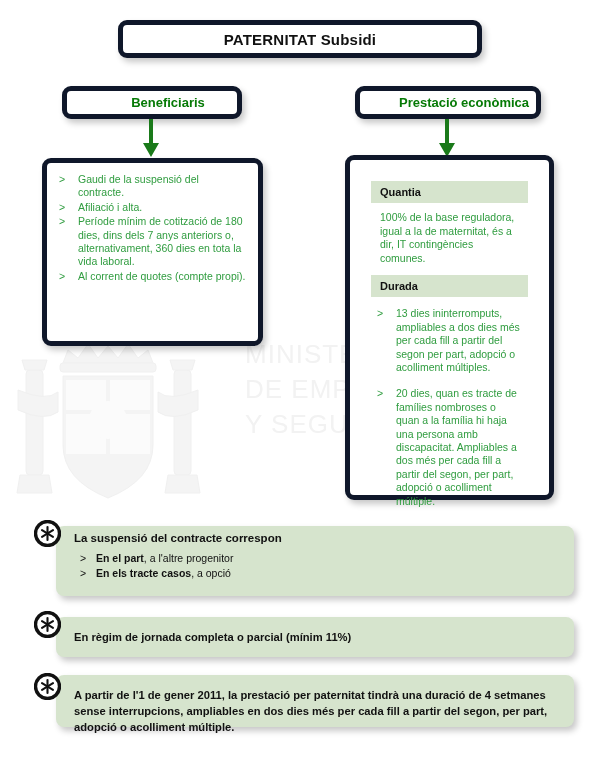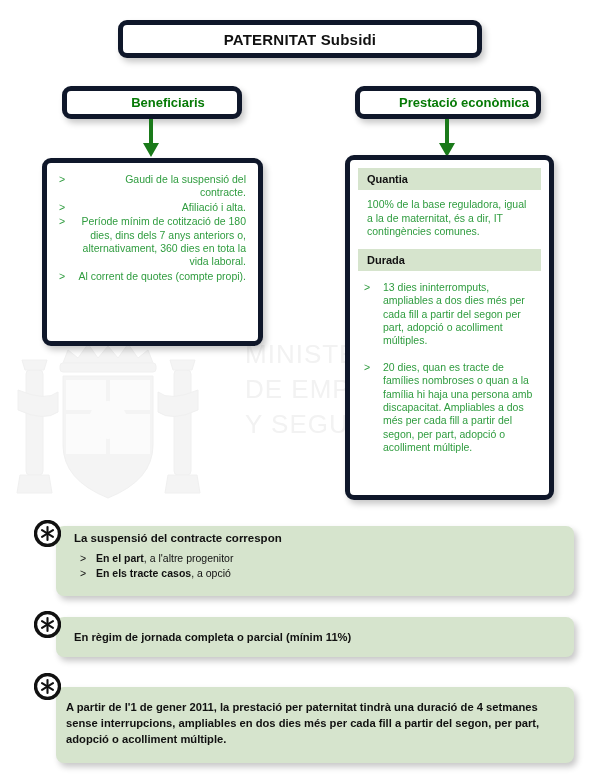--- a/index.html
+++ b/index.html
@@ -82,26 +82,25 @@
     width: 20px; height: 40px;
   }
   #arrow-benef { left: 141px; top: 119px; }
   #arrow-prest { left: 437px; top: 119px; }
 
   
   #box-benef {
     left: 42px; top: 158px;
     width: 221px; height: 188px;
     padding: 10px 12px 10px 10px;
-    text-align: right;
   }
   #box-prest {
     left: 345px; top: 155px;
     width: 209px; height: 345px;
-    padding: 8px;
+    padding: 21px;
   }
 
   
   ul.glist { list-style: none; }
   ul.glist > li {
     position: relative;
     padding-left: 21px;
     font-size: 10.5px;
     line-height: 13.4px;
     color: #2f9c3f;
@@ -181,21 +180,21 @@
   }
 
   
   #note-1 { left: 34px; top: 520px; width: 540px; }
   #note-1 .note-box { top: 6px; width: 518px; height: 70px; padding: 6px 16px 10px 18px; }
 
   #note-2 { left: 34px; top: 611px; width: 540px; }
   #note-2 .note-box { top: 6px; width: 518px; height: 40px; padding: 12px 16px 10px 18px; }
 
   #note-3 { left: 34px; top: 673px; width: 540px; }
-  #note-3 .note-box { top: 14px; width: 518px; height: 76px; padding: 12px 16px 10px 10px; }
+  #note-3 .note-box { top: 2px; width: 518px; height: 52px; padding: 12px 16px 10px 18px; }
 </style>
 </head>
 <body>
 
 <div id="watermark">
   <svg class="wm-crest" viewBox="0 0 215 185" aria-hidden="true">
     <g fill="#f4f4f4" stroke="#f0f0f0" stroke-width="1">
 
       <path d="M55 33 L60 20 L70 28 L80 14 L90 28 L100 16 L110 28 L120 14 L130 28 L140 20 L145 33 Z"></path>
       <rect x="52" y="33" width="96" height="9" rx="3"></rect>

